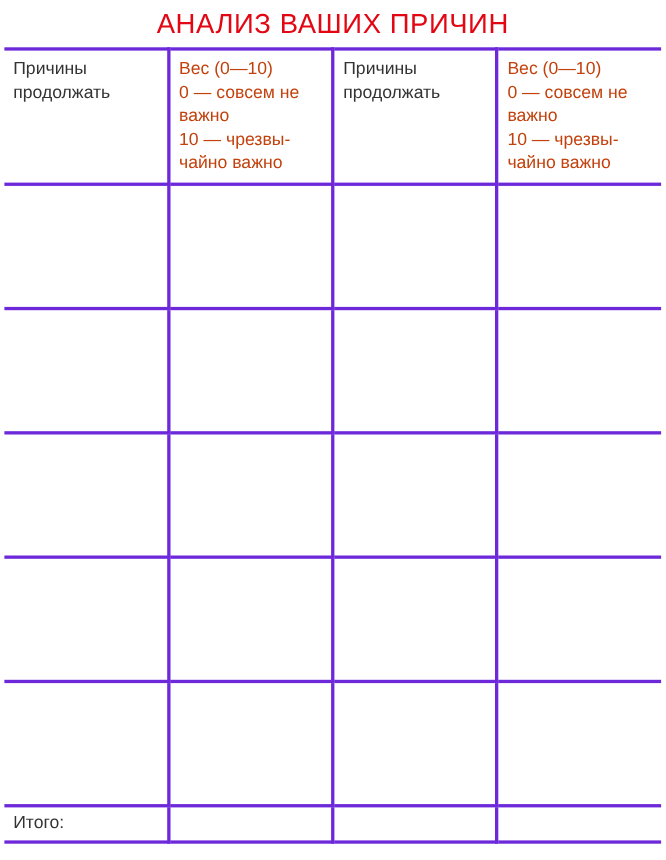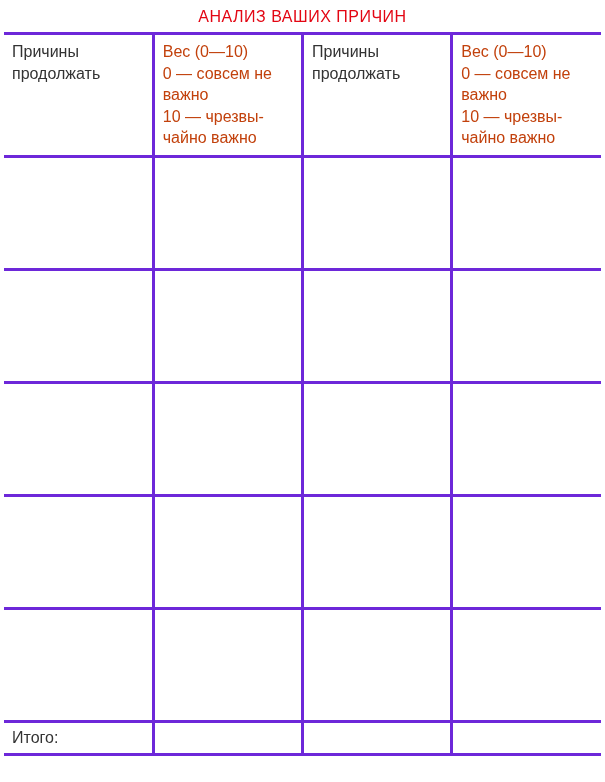--- a/index.html
+++ b/index.html
@@ -10,21 +10,21 @@
     body {
       width: 605px;
       height: 782px;
       background: #ffffff;
       font-family: "Comic Sans MS", "Segoe Script", cursive, sans-serif;
       padding: 8px 4px 4px 4px;
     }
     .title {
       text-align: center;
       color: #e30613;
-      font-size: 16px;
+      font-size: 25px;
       letter-spacing: 0.5px;
       margin-bottom: 6px;
       font-weight: normal;
     }
     table {
       width: 100%;
       border-collapse: collapse;
       table-layout: fixed;
     }
     th, td {

